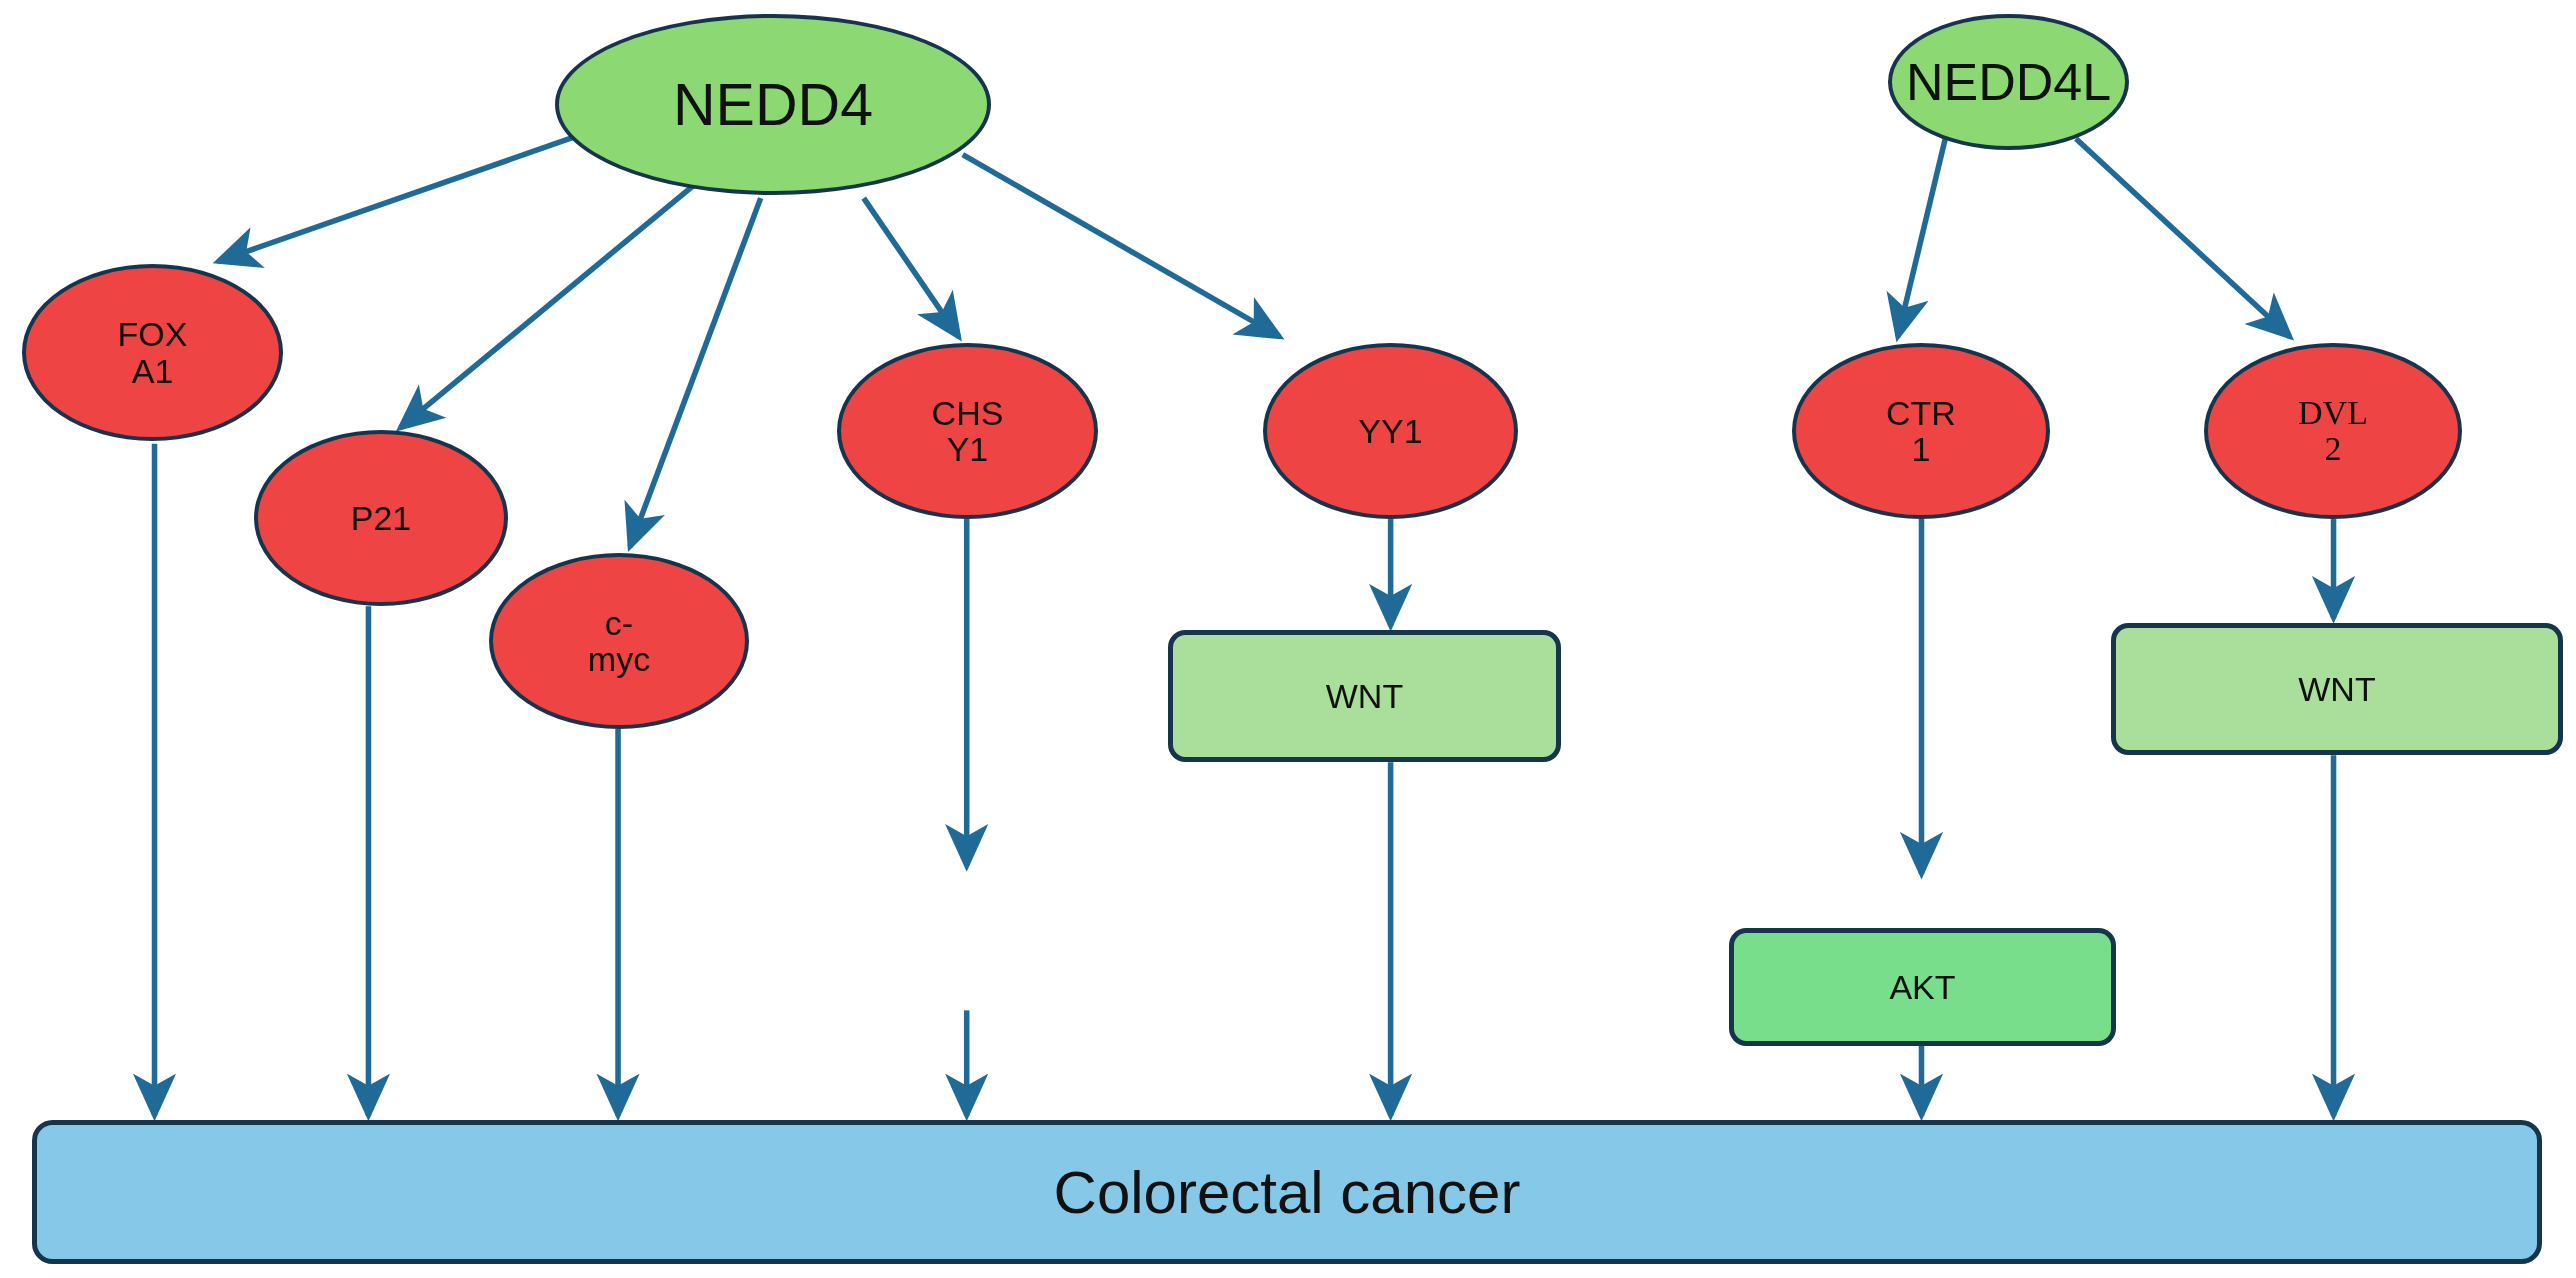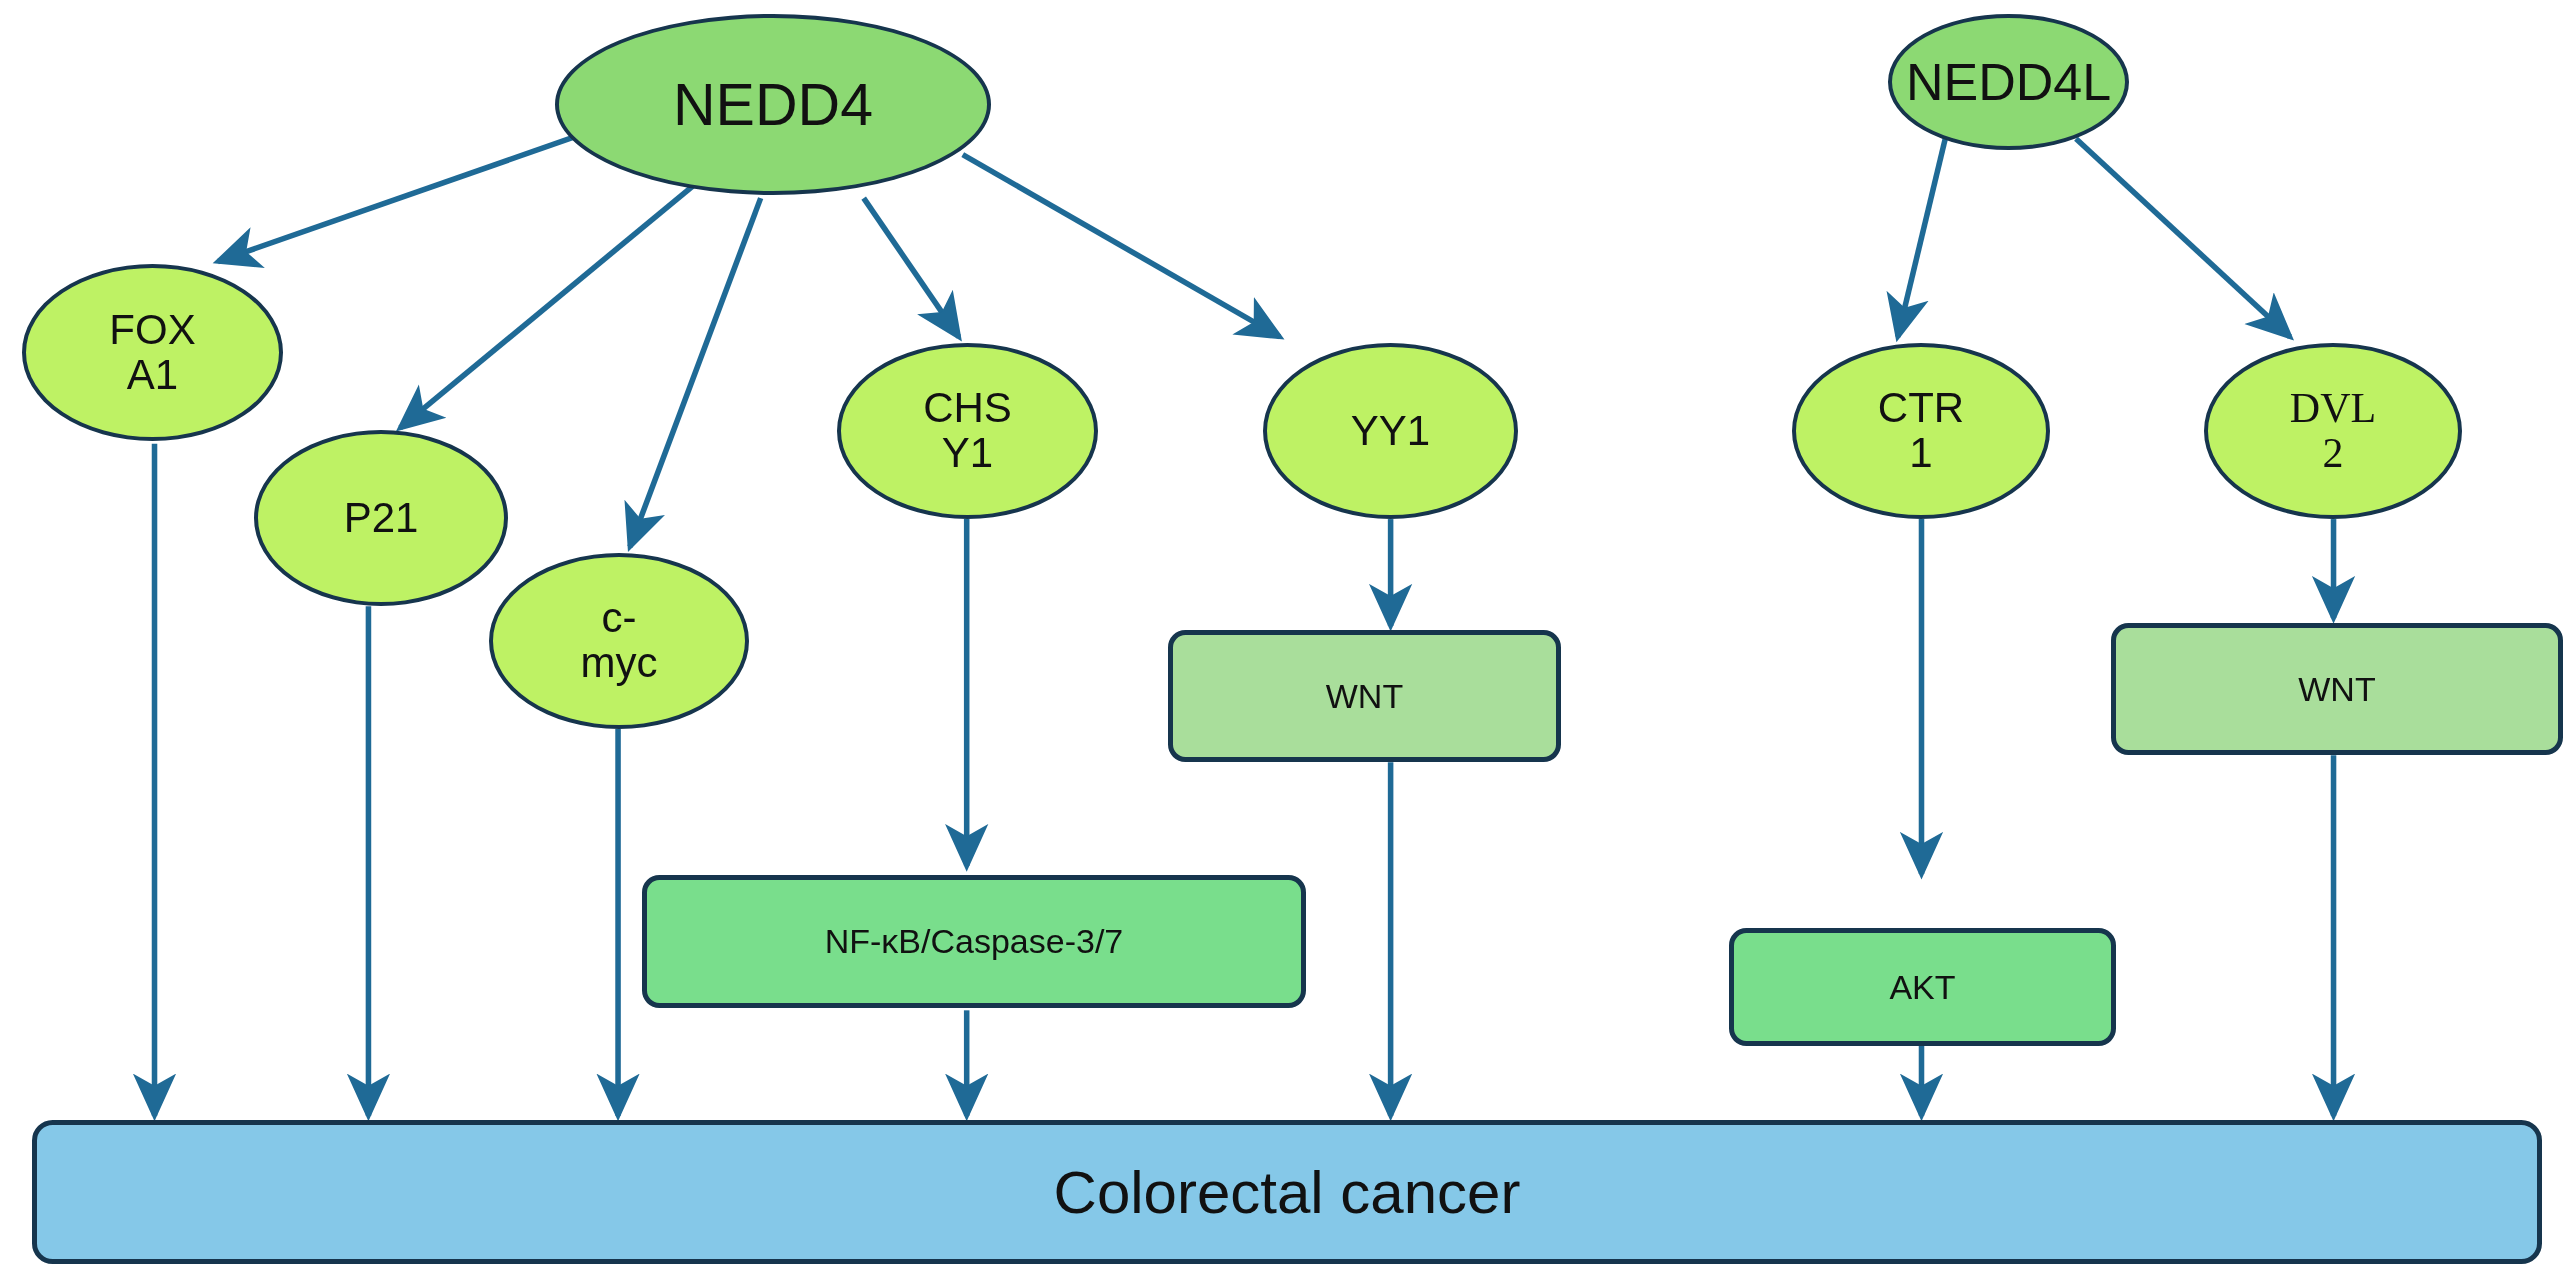--- a/index.html
+++ b/index.html
@@ -20,23 +20,23 @@
     line-height:1.06;
     white-space:pre-line;
   }
   .ellipse{border-radius:50%;}
   .hub{
     background:#8CD973;
     border:4px solid #16354D;
     font-size:59px;
   }
   .target{
-    background:#bef264;
+    background:#ef4444;
     border:4px solid #16354D;
-    font-size:42px;
+    font-size:34px;
   }
   .boxnode{
     border:5.5px solid #16354D;
     border-radius:17.4px;
     font-size:34px;
   }
   .wnt{background:#A9DE9B;}
   .effector{background:#79DE8C;}
   .disease{
     position:absolute;
@@ -128,23 +128,20 @@
   </div>
 
   <div class="node boxnode wnt" style="left:1168px;top:630px;width:393px;height:132px;">
     <span>WNT</span>
   </div>
 
   <div class="node boxnode wnt" style="left:2111px;top:623px;width:452px;height:132px;">
     <span>WNT</span>
   </div>
 
-  <div class="node boxnode effector" style="left:642px;top:875px;width:664px;height:133px;">
-    <span>NF-κB/Caspase-3/7</span>
-  </div>
 
   <div class="node boxnode effector" style="left:1729px;top:928px;width:387px;height:118px;">
     <span>AKT</span>
   </div>
 
   <div class="disease" style="left:32px;top:1120px;width:2510px;height:144px;">
     <span>Colorectal cancer</span>
   </div>
 
 </div>

